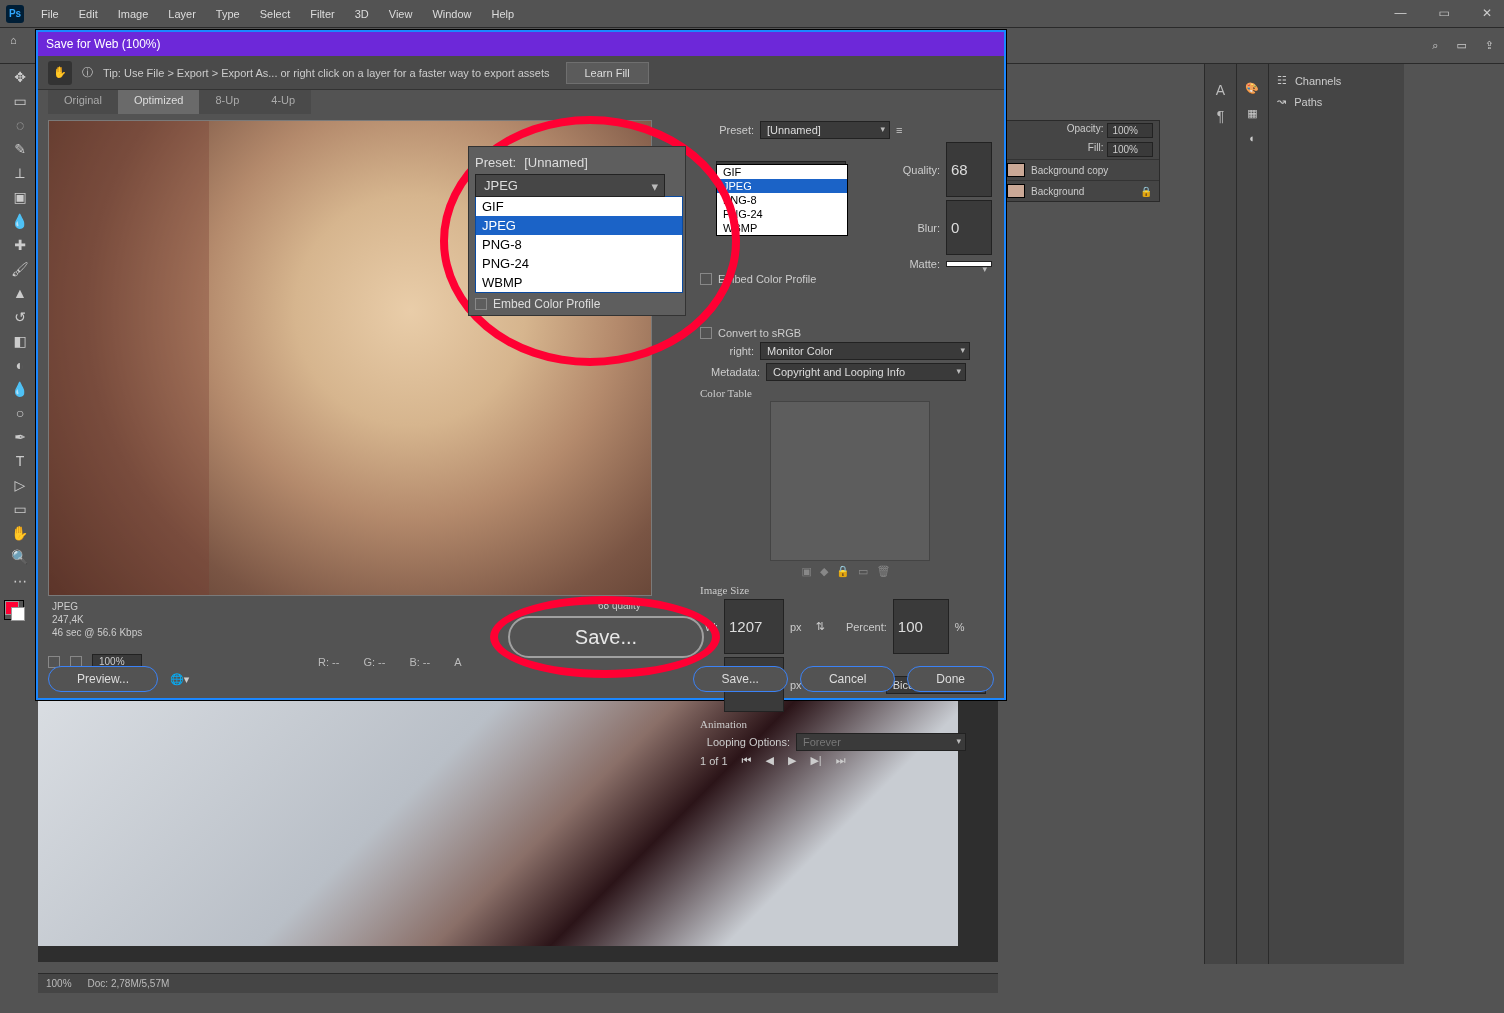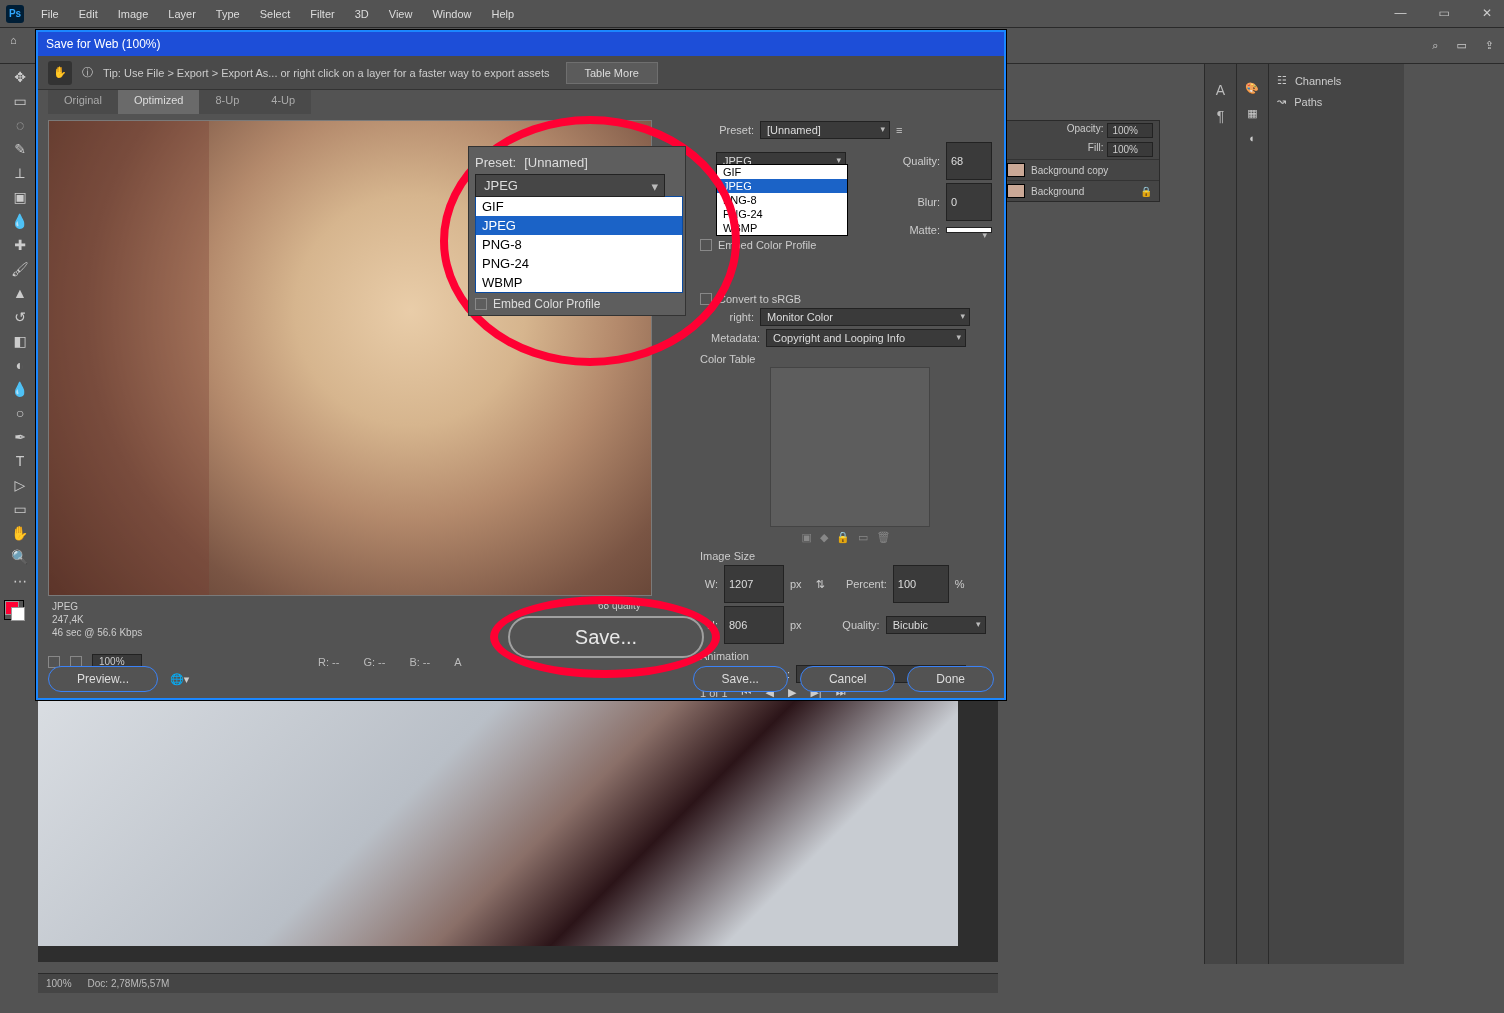--- a/index.html
+++ b/index.html
@@ -44,21 +44,21 @@
 
 .statusbar{ position:absolute; left:38px; bottom:20px; height:20px; background:#454545; width:960px; display:flex;align-items:center;gap:16px;padding:0 8px;color:#bbb;font-size:10px; border-top:1px solid #2a2a2a;}
 .statusbar .sep{flex:1}
 
 
 .canvas{ position:absolute; left:38px; top:92px; width:960px; height:870px; background:#2e2e2e;}
 .canvas .imgph{ position:absolute; left:0; top:608px; width:920px; height:246px; background:linear-gradient(135deg,#d9dde2 0%,#b9bfc7 40%,#8a6f68 55%,#2b1418 65%,#c8ccd2 80%);} 
 
 
 .sfw{ position:absolute; left:36px; top:30px; width:970px; height:670px; background:#535353; border:2px solid #1b87ff; box-shadow:0 0 0 1px #000;}
-.sfw-title{ height:24px; background:#1d4ed8; color:#fff; display:flex;align-items:center; padding:0 8px; font-size:12px;}
+.sfw-title{ height:24px; background:#6d28d9; color:#fff; display:flex;align-items:center; padding:0 8px; font-size:12px;}
 .sfw-tipbar{ height:34px; background:#4a4a4a; display:flex;align-items:center;gap:10px;padding:0 10px; border-bottom:1px solid #333;}
 .sfw-tipbar .hand{ width:24px;height:24px; background:#333; border-radius:3px; display:flex;align-items:center;justify-content:center;}
 .sfw-tipbar .tip{ color:#ccc; font-size:11px;}
 .sfw-tipbar .learn{ margin-left:6px; padding:4px 18px; background:#5b5b5b; border:1px solid #6f6f6f; color:#ddd;}
 .sfw-tabs{ height:24px; display:flex; align-items:stretch; gap:0; padding-left:10px;}
 .sfw-tabs .tab{ padding:4px 16px; color:#aaa; background:#4a4a4a; font-size:11px;}
 .sfw-tabs .tab.active{ color:#ddd; background:#6a6a6a;}
 .sfw-body{ position:relative; height:calc(100% - 24px - 34px - 24px); }
 .sfw-preview{ position:absolute; left:10px; top:6px; width:604px; height:476px; border:1px solid #7a7a7a; background:radial-gradient(circle at 60% 40%, #e9cda9 0%, #d6b58e 25%, #b48a6c 45%, #7a5544 70%, #4d3126 100%); overflow:hidden;}
 .sfw-preview::after{content:"";position:absolute;left:-40px;top:-20px;width:200px;height:520px;background:rgba(120,60,50,.35);} 
@@ -71,23 +71,23 @@
 .sfw-rgb{ position:absolute; left:280px; top:542px; display:flex; gap:24px; color:#bbb; font-size:11px;}
 .sfw-footer{ position:absolute; left:10px; bottom:6px; right:10px; display:flex; align-items:center; gap:12px;}
 .pill-btn{ padding:5px 28px; border:1px solid #3b82f6; border-radius:16px; background:#535353; color:#ddd; font-size:12px;}
 
 
 .sfw-side{ position:absolute; top:0; right:8px; width:300px; height:100%; padding:4px 4px 4px 4px;}
 .sfw-side .row{ display:flex; align-items:center; gap:6px; margin:3px 0; font-size:11px;}
 .sfw-side label{ width:54px; text-align:right; color:#ccc;}
 .sel{ background:#3a3a3a;border:1px solid #222;color:#ddd;padding:2px 18px 2px 6px; position:relative; font-size:11px;}
 .sel::after{content:"▾"; position:absolute; right:4px; top:2px; color:#bbb; font-size:9px;}
-.num{ background:#3a3a3a;border:1px solid #222;color:#ddd;padding:12px 4px;width:46px;font-size:11px;}
+.num{ background:#3a3a3a;border:1px solid #222;color:#ddd;padding:18px 4px;width:46px;font-size:15px;}
 .chk{ width:12px;height:12px;border:1px solid #888;display:inline-block;}
-.sfw-side .hdr{ color:#ccc; margin:6px 0 2px 0;}
+.sfw-side .hdr{ color:#ccc; margin:6px 0 2px 0;font-family:Liberation Serif, serif;}
 .colortable{ width:160px;height:160px;background:#5d5d5d;border:1px solid #444;margin-left:70px;}
 .pager{ display:flex; gap:8px; justify-content:center; margin-top:4px;}
 .pager span{ color:#888;}
 
 
 .fmt-open{ position:absolute; top:22px; left:16px; width:132px; background:#fff; border:1px solid #000; font-size:11px;}
 .fmt-open div{ padding:1px 6px; color:#000;}
 .fmt-open div.sel2{ background:#1b63c7; color:#fff;}
 
 
@@ -224,21 +224,21 @@
   <span>Doc: 2,78M/5,57M</span>
   <span class="sep"></span>
 </div>
 
 <div class="sfw">
   <div class="sfw-title">Save for Web (100%)</div>
   <div class="sfw-tipbar">
     <div class="hand">✋</div>
     <span>ⓘ</span>
     <span class="tip">Tip: Use File &gt; Export &gt; Export As...   or right click on a layer for a faster way to export assets</span>
-    <span class="learn">Table More</span>
+    <span class="learn">Learn Fill</span>
   </div>
   <div class="sfw-tabs">
     <div class="tab">Original</div>
     <div class="tab active">Optimized</div>
     <div class="tab">8-Up</div>
     <div class="tab">4-Up</div>
   </div>
   <div class="sfw-body">
     <div class="sfw-preview"></div>
     <div class="sfw-info">

